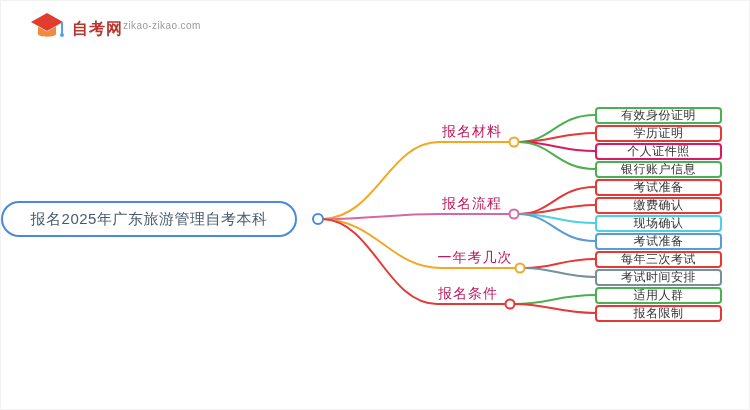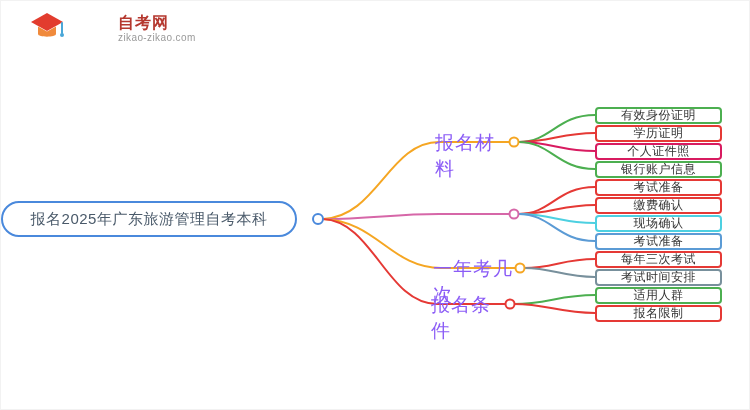--- a/index.html
+++ b/index.html
@@ -15,21 +15,21 @@
   
   .logo {
     position: absolute;
     left: 28px;
     top: 10px;
     display: flex;
     align-items: center;
     gap: 7px;
     cursor: pointer;
   }
-  .logo-text { display: flex; flex-direction: column; line-height: 1.15; margin-left: 46px; }
+  .logo-text { display: flex; line-height: 1.15; }
   .logo-title { font-size: 16px; font-weight: bold; color: #b5382f; letter-spacing: 1px; }
   .logo-sub { font-size: 10px; color: #9a9a9a; letter-spacing: .4px; }
   
   svg.links { position: absolute; left: 0; top: 0; width: 750px; height: 410px; }
   svg.links path { fill: none; stroke-width: 2; stroke-linecap: round; }
   svg.links circle { fill: #ffffff; stroke-width: 2; }
   
   .root-node {
     position: absolute;
     left: 0; top: 200px;
@@ -39,25 +39,24 @@
     background: #fff;
     display: flex; align-items: center; justify-content: center;
     font-size: 15px; font-weight: 500; color: #4a5a6a;
     letter-spacing: .5px;
     z-index: 2;
   }
   .branch-label {
     position: absolute;
     height: 19px;
     display: flex; align-items: flex-end; justify-content: center;
-    font-size: 19px; color: #8b5cf6;
+    font-size: 14px; color: #be185d;
     letter-spacing: 1px;
     z-index: 2;
     background: transparent;
-    margin-top: 41px;
   }
   .leaf-node {
     position: absolute;
     left: 594px;
     width: 127px; height: 17px;
     border: 2px solid #b91c1c;
     border-radius: 4px;
     background: #fff;
     display: flex; align-items: center; justify-content: center;
     font-size: 12px; color: #333;
@@ -112,20 +111,21 @@
     <circle cx="317" cy="218" r="5" style="stroke: rgb(74, 137, 220);"></circle>
     <circle cx="513" cy="141" r="4.5" style="stroke: rgb(245, 166, 35);"></circle>
     <circle cx="513" cy="213" r="4.5" style="stroke: rgb(214, 103, 168);"></circle>
     <circle cx="519" cy="267" r="4.5" style="stroke: rgb(245, 166, 35);"></circle>
     <circle cx="509" cy="303" r="4.5" style="stroke: rgb(229, 57, 53);"></circle>
   </svg>
 
   <div class="root-node" style="border-color: rgb(74, 137, 220);">报名2025年广东旅游管理自考本科</div>
 
   <div class="branch-label" style="left:434px; top:121px; width:74px;">报名材料</div>
+  <div class="branch-label" style="left:434px; top:193px; width:74px;">报名流程</div>
   <div class="branch-label" style="left:432px; top:247px; width:84px;">一年考几次</div>
   <div class="branch-label" style="left:430px; top:283px; width:74px;">报名条件</div>
 
   <div class="leaf-node" style="top: 106px; border-color: rgb(76, 175, 80);">有效身份证明</div>
   <div class="leaf-node" style="top: 124px; border-color: rgb(229, 57, 53);">学历证明</div>
   <div class="leaf-node" style="top: 142px; border-color: rgb(216, 27, 96);">个人证件照</div>
   <div class="leaf-node" style="top: 160px; border-color: rgb(76, 175, 80);">银行账户信息</div>
 
   <div class="leaf-node" style="top: 178px; border-color: rgb(229, 57, 53);">考试准备</div>
   <div class="leaf-node" style="top: 196px; border-color: rgb(229, 57, 53);">缴费确认</div>

